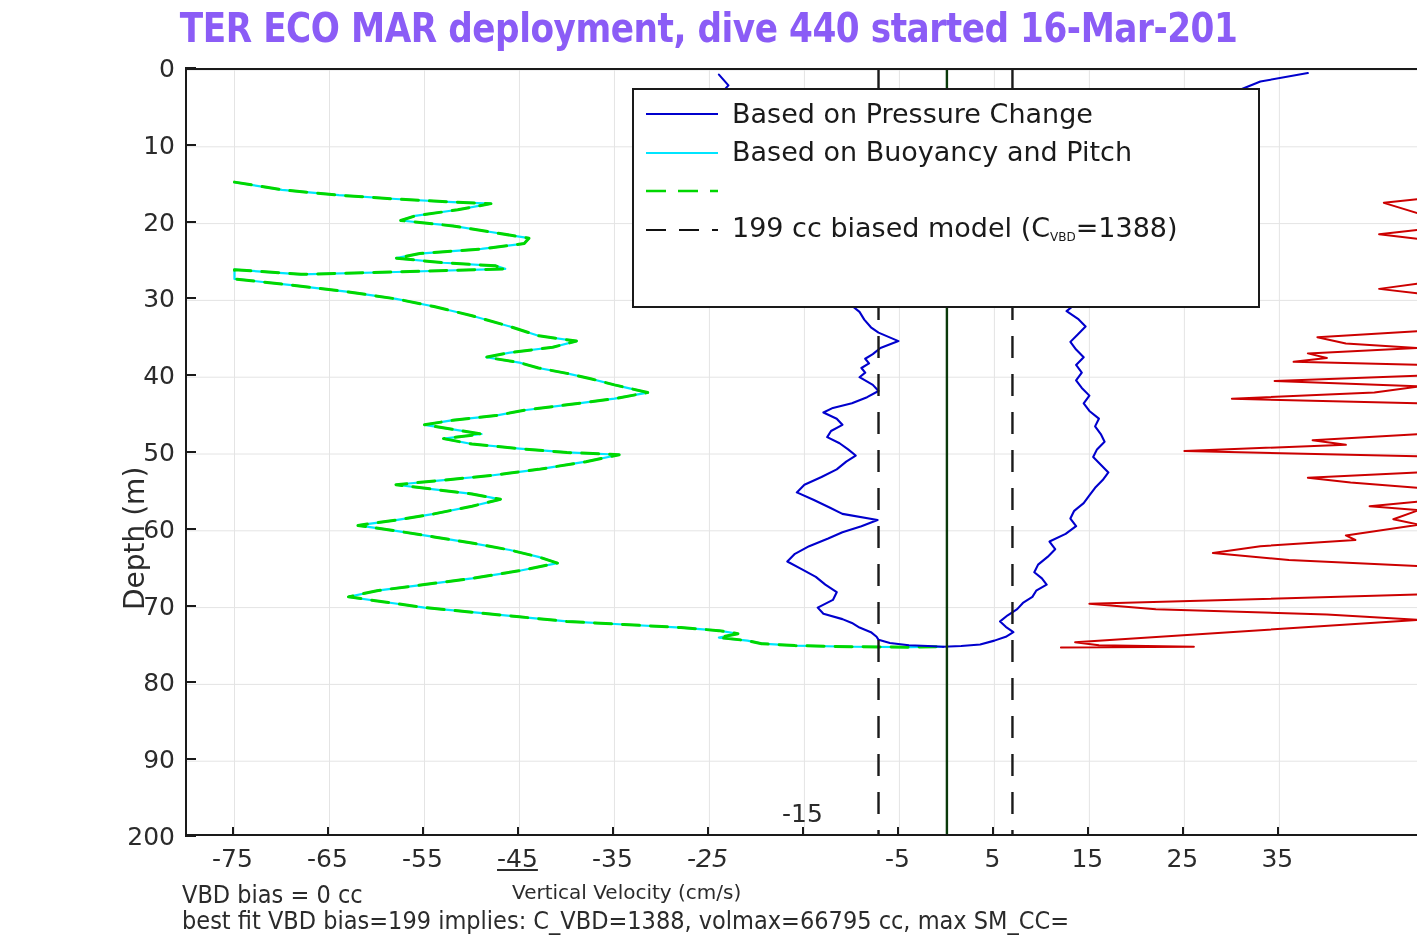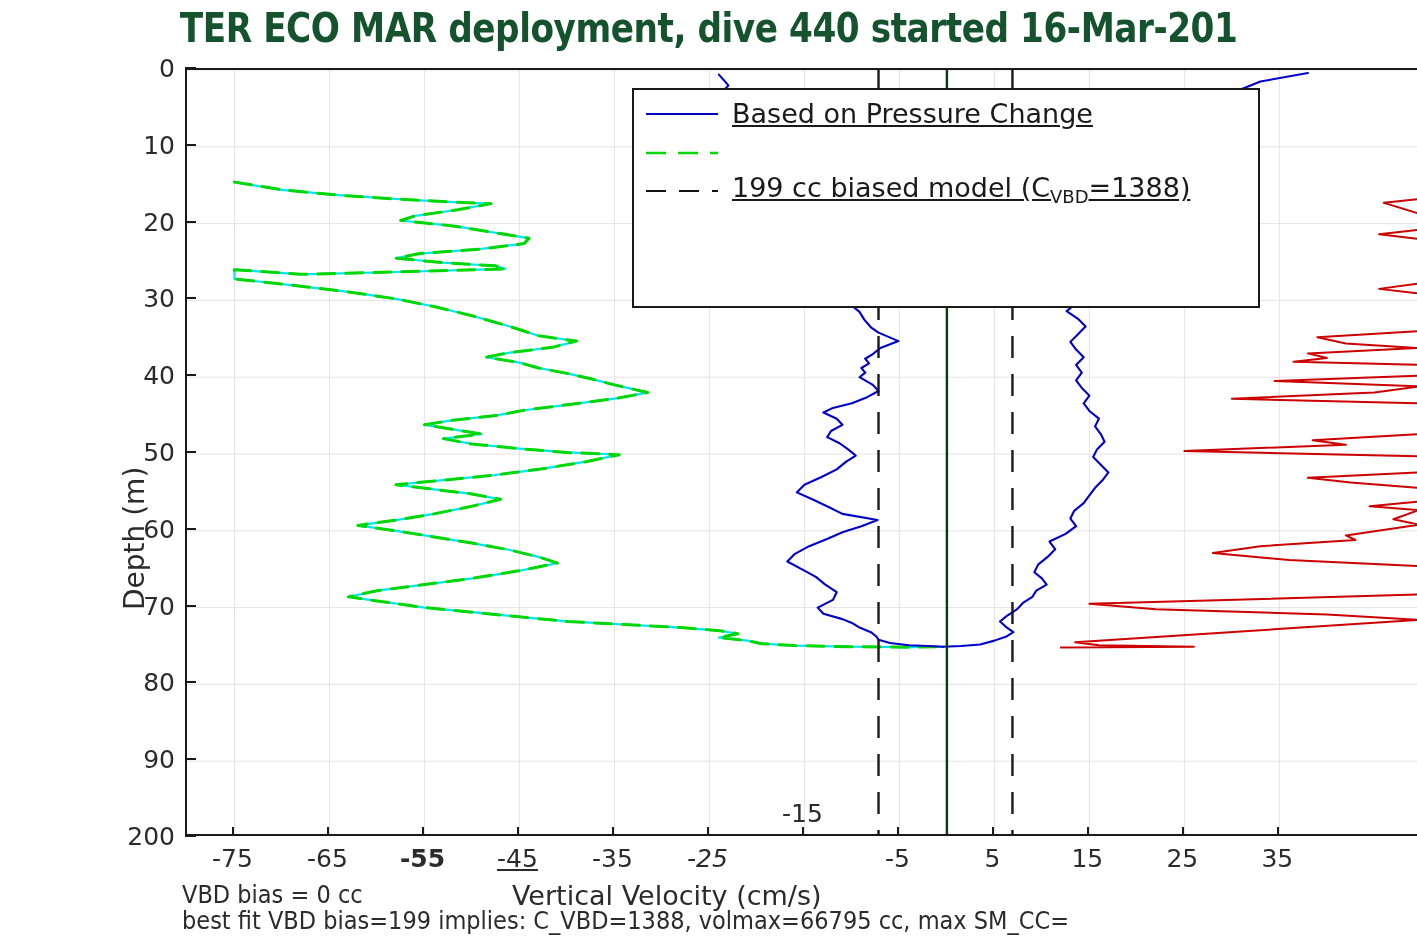--- a/index.html
+++ b/index.html
@@ -4,21 +4,21 @@
 <style>
   html,body{margin:0;padding:0;background:#fff;}
   body{width:1417px;height:945px;position:relative;overflow:hidden;
        font-family:"DejaVu Sans","Liberation Sans",sans-serif;color:#262626;}
 
   
   #title{
     position:absolute;left:0;top:0;width:1417px;height:56px;
     display:flex;align-items:center;justify-content:center;
     white-space:nowrap;overflow:hidden;
-    font-size:41px;font-weight:bold;color:#14532d;
+    font-size:41px;font-weight:bold;color:#8b5cf6;
     font-family:"DejaVu Sans Condensed","DejaVu Sans","Liberation Sans",sans-serif;
     letter-spacing:-0.5px;
   }
   #title span{transform:scaleX(0.93);transform-origin:center;display:inline-block;}
 
   
   #plot{
     position:absolute;left:185px;top:68px;width:1232px;height:768px;
     border-left:2.2px solid #1a1a1a;border-top:2.2px solid #1a1a1a;
     border-bottom:2.2px solid #1a1a1a;
@@ -29,38 +29,38 @@
   .tickx{position:absolute;bottom:0;width:2px;height:9px;background:#1a1a1a;}
   .ticky{position:absolute;left:0;width:11px;height:2px;background:#1a1a1a;}
 
   
   .xlab{position:absolute;font-size:25px;color:#2b2b2b;text-align:center;
         transform:translateX(-50%);white-space:nowrap;}
   .ylab{position:absolute;font-size:25px;color:#2b2b2b;text-align:right;
         transform:translateY(-50%);white-space:nowrap;}
 
   
-  #xaxis-title{position:absolute;font-size:27px;color:#2b2b2b;white-space:nowrap;}
+  #xaxis-title{position:absolute;font-size:20px;color:#2b2b2b;white-space:nowrap;}
   #yaxis-title{position:absolute;font-size:28px;color:#2b2b2b;white-space:nowrap;
     transform-origin:left top;transform:rotate(-90deg);}
 
   
   .annot{position:absolute;font-size:25px;color:#2b2b2b;white-space:nowrap;
          font-family:"DejaVu Sans Condensed","DejaVu Sans","Liberation Sans",sans-serif;}
 
   
   #legend{
     position:absolute;left:632px;top:88px;width:628px;height:220px;
     background:#fff;border:2px solid #1a1a1a;box-sizing:border-box;
     padding:4px 10px 4px 12px;
   }
   .leg-row{display:flex;align-items:center;height:38.5px;}
   .leg-sample{width:72px;height:2px;margin-right:14px;flex:0 0 auto;position:relative;}
-  .leg-text{font-size:27px;color:#1a1a1a;white-space:nowrap;line-height:1;text-decoration:underline;}
-  .leg-text sub{font-size:18px;vertical-align:-0.35em;}
+  .leg-text{font-size:27px;color:#1a1a1a;white-space:nowrap;line-height:1;}
+  .leg-text sub{font-size:12px;vertical-align:-0.35em;}
   svg{display:block;}
 </style>
 </head>
 <body>
 
 <div id="title">
   <span>TER ECO MAR deployment, dive 440 started 16-Mar-201</span>
 </div>
 
 <div id="plot">
@@ -98,21 +98,21 @@
       <line x1="825.4494988434851" y1="0" x2="825.4494988434851" y2="768" stroke="#1a1a1a" stroke-width="2.4" stroke-dasharray="22 16"></line>
     </svg>
 </div>
 
 <div id="decor">
     <div class="tickx" style="left: 232.494px; top: 827px; position: absolute;"></div>
     <div class="xlab" style="left: 232.494px; top: 844px;">-75</div>
     <div class="tickx" style="left: 327.483px; top: 827px; position: absolute;"></div>
     <div class="xlab" style="left: 327.483px; top: 844px;">-65</div>
     <div class="tickx" style="left: 422.471px; top: 827px; position: absolute;"></div>
-    <div class="xlab" style="left: 422.471px; top: 844px; font-weight: bold;">-55</div>
+    <div class="xlab" style="left: 422.471px; top: 844px;">-55</div>
     <div class="tickx" style="left: 517.46px; top: 827px; position: absolute;"></div>
     <div class="xlab" style="left: 517.46px; top: 844px; text-decoration: underline;">-45</div>
     <div class="tickx" style="left: 612.448px; top: 827px; position: absolute;"></div>
     <div class="xlab" style="left: 612.448px; top: 844px;">-35</div>
     <div class="tickx" style="left: 707.436px; top: 827px; position: absolute;"></div>
     <div class="xlab" style="left: 707.436px; top: 844px; font-style: italic;">-25</div>
     <div class="tickx" style="left: 802.425px; top: 827px; position: absolute;"></div>
     <div class="xlab" style="left: 802.425px; top: 799px;">-15</div>
     <div class="tickx" style="left: 897.413px; top: 827px; position: absolute;"></div>
     <div class="xlab" style="left: 897.413px; top: 844px;">-5</div>
@@ -160,20 +160,28 @@
     <span class="leg-sample">
       <svg width="72" height="4">
           <line x1="0" y1="2" x2="72" y2="2" stroke="#0000cd" stroke-width="2"></line>
         </svg>
     </span>
     <span class="leg-text">Based on Pressure Change</span>
   </div>
   <div class="leg-row">
     <span class="leg-sample">
       <svg width="72" height="4">
+          <line x1="0" y1="2" x2="72" y2="2" stroke="#00e5ff" stroke-width="2"></line>
+        </svg>
+    </span>
+    <span class="leg-text">Based on Buoyancy and Pitch</span>
+  </div>
+  <div class="leg-row">
+    <span class="leg-sample">
+      <svg width="72" height="4">
           <line x1="0" y1="2" x2="72" y2="2" stroke="#00d700" stroke-width="2.6" stroke-dasharray="20 12"></line>
         </svg>
     </span>
   </div>
   <div class="leg-row">
     <span class="leg-sample">
       <svg width="72" height="4">
           <line x1="0" y1="2" x2="72" y2="2" stroke="#111111" stroke-width="2.2" stroke-dasharray="20 13"></line>
         </svg>
     </span>

